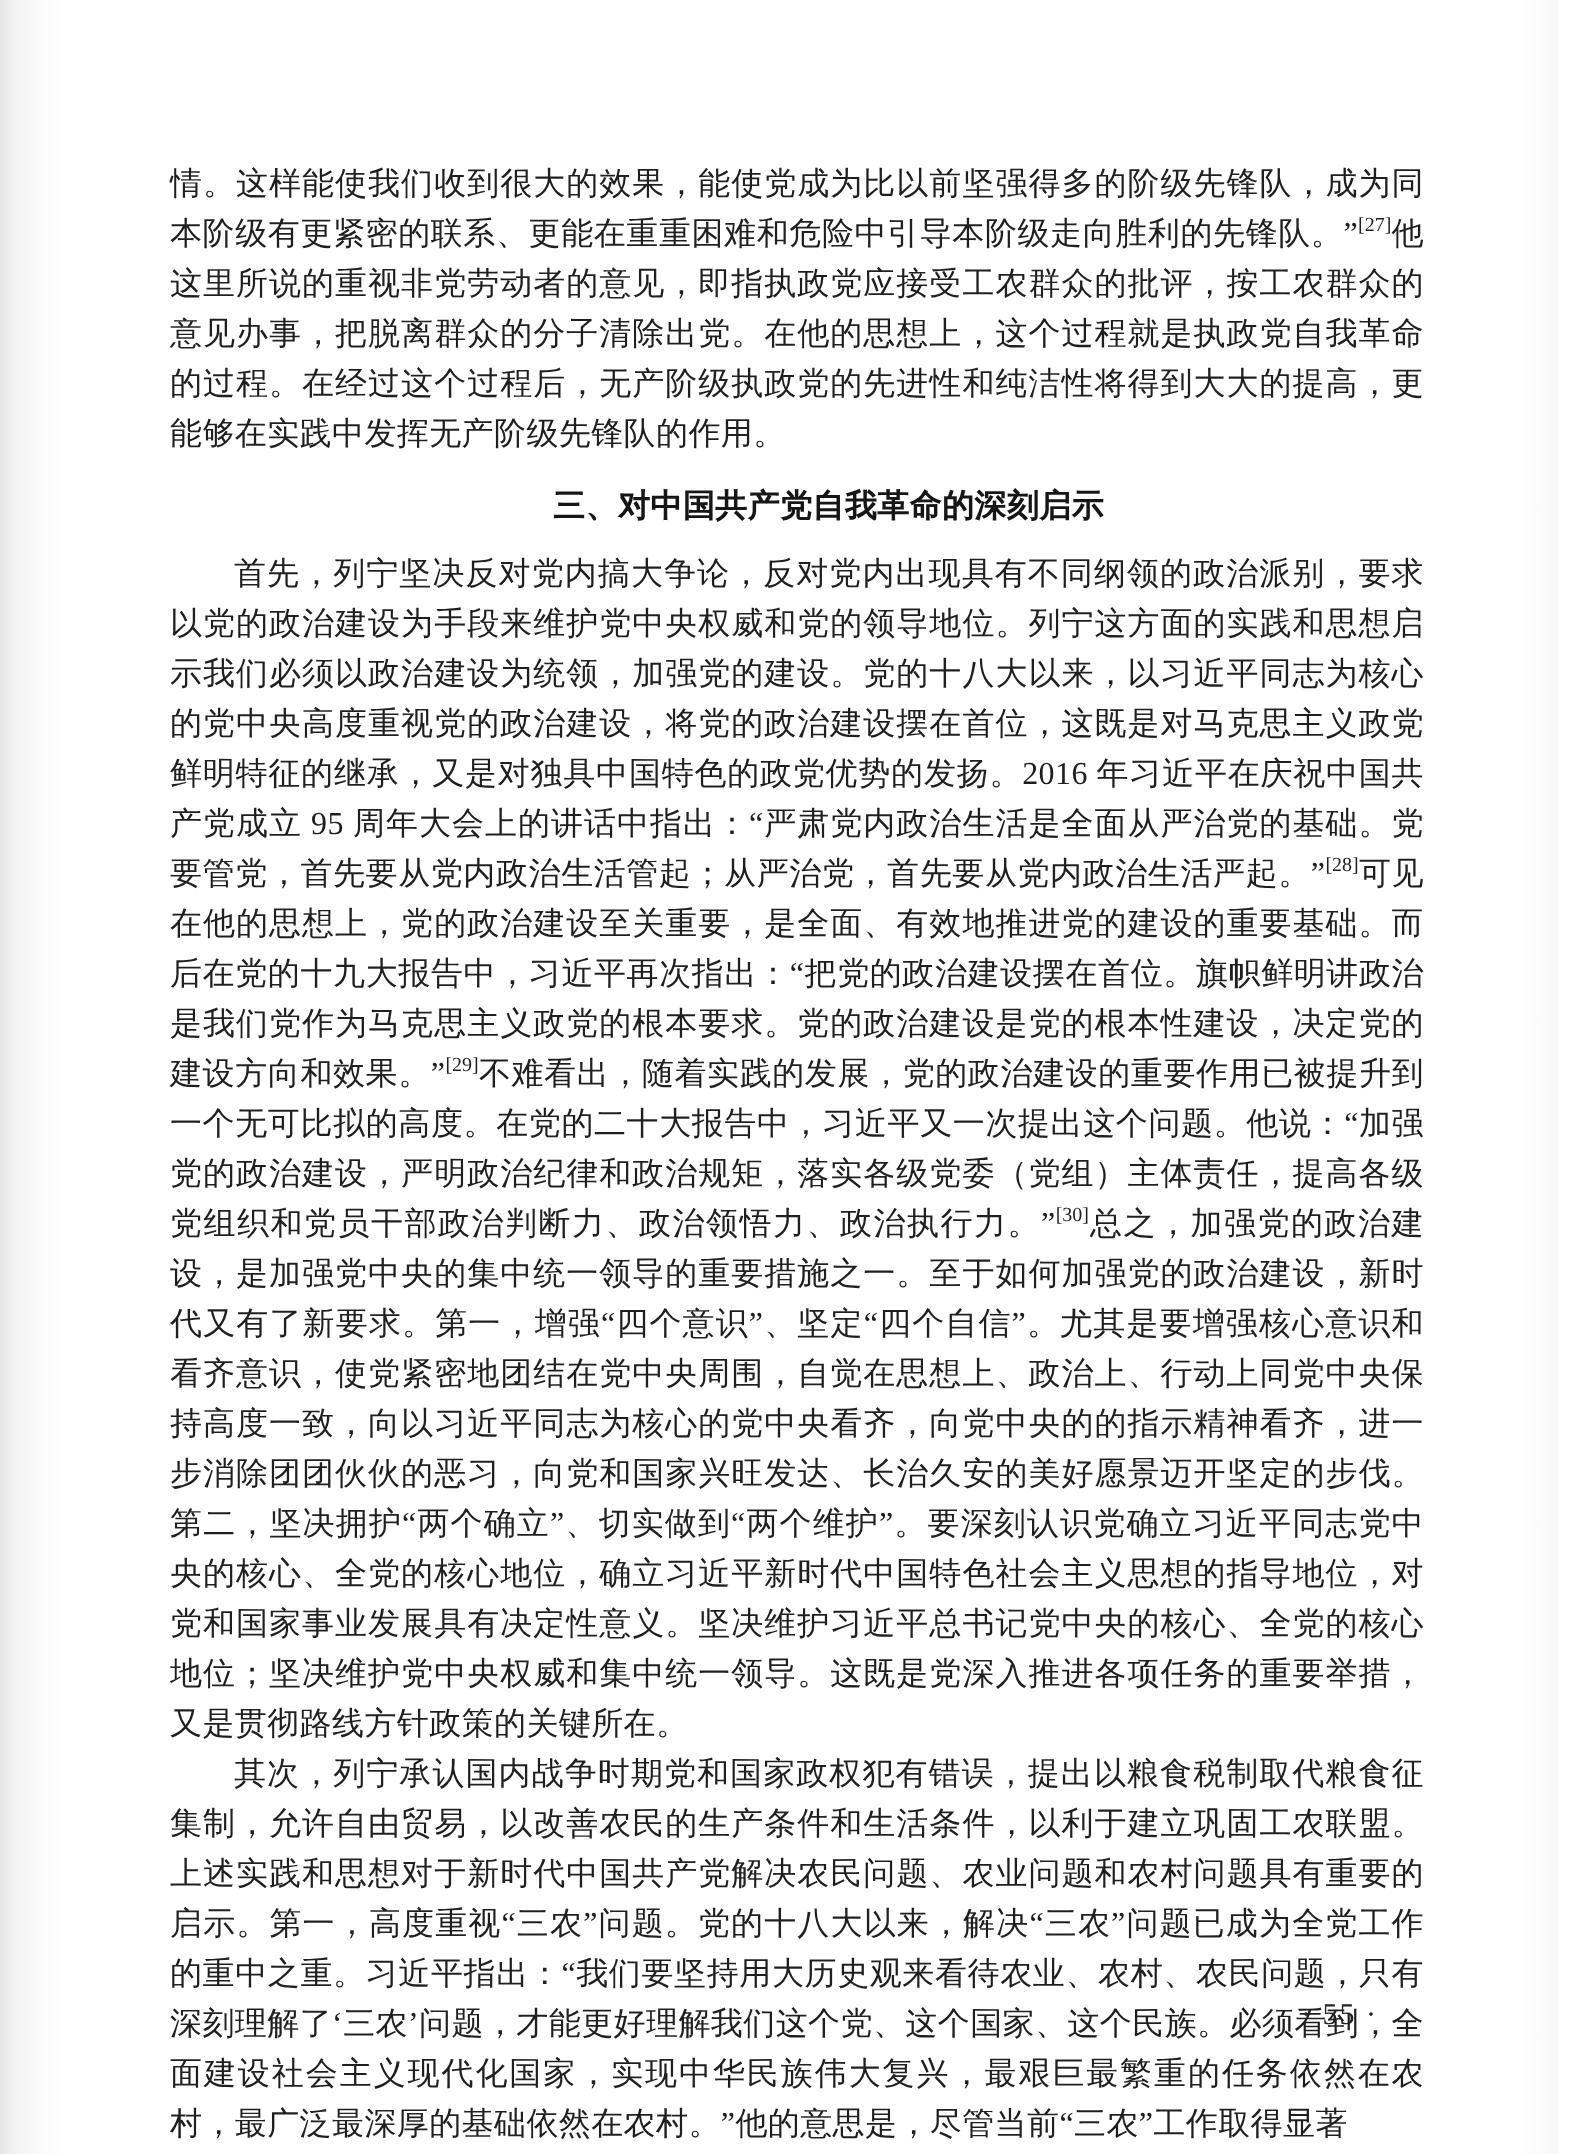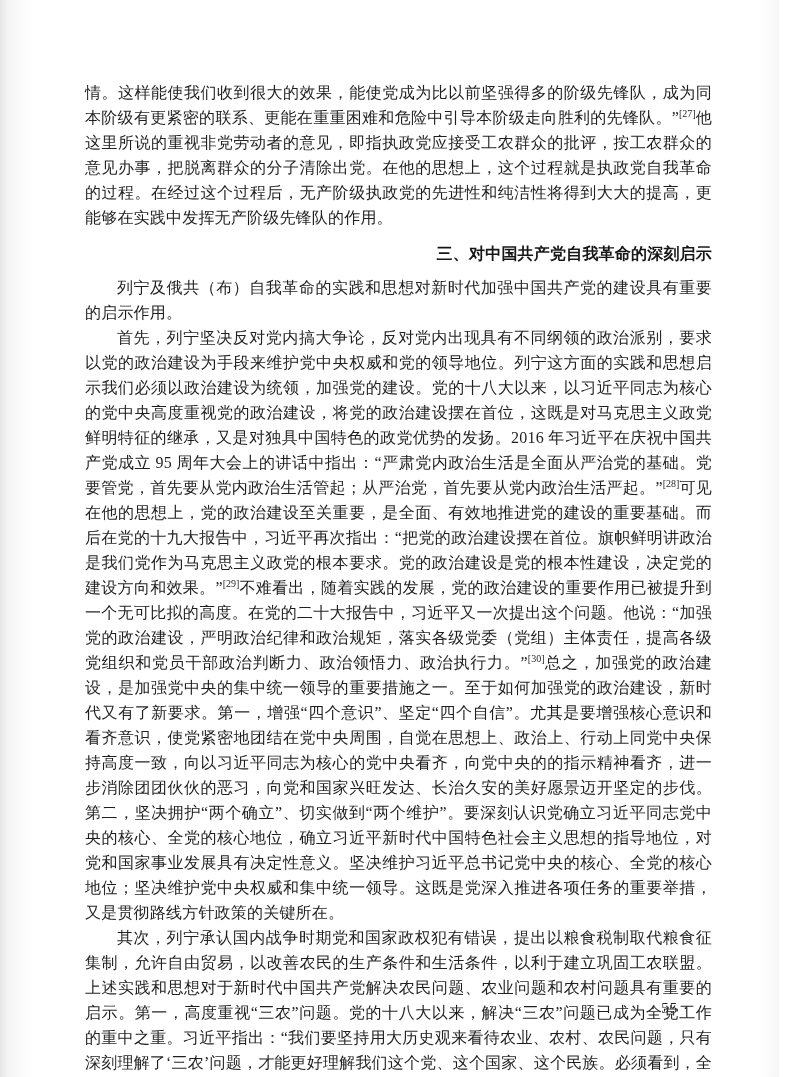--- a/index.html
+++ b/index.html
@@ -37,21 +37,21 @@
   p.para.indent {
     text-indent: 2em;
   }
   h2.section-heading {
     font-family: "Liberation Sans", "DejaVu Sans", sans-serif;
     font-size: 16px;
     font-weight: 700;
     line-height: 25px;
     margin: 11px 0 9px 0;
     text-indent: 2em;
-    text-align: right;
+    text-align: center;
     color: #161616;
   }
   sup.ref {
     font-size: 10px;
     line-height: 0;
     vertical-align: super;
     letter-spacing: 0;
   }
   .page-number {
     position: absolute;
@@ -66,21 +66,20 @@
 <body>
 
 <div class="page">
 
   <main class="text-block">
 
     <p class="para">情。这样能使我们收到很大的效果，能使党成为比以前坚强得多的阶级先锋队，成为同本阶级有更紧密的联系、更能在重重困难和危险中引导本阶级走向胜利的先锋队。”<sup class="ref">[27]</sup>他这里所说的重视非党劳动者的意见，即指执政党应接受工农群众的批评，按工农群众的意见办事，把脱离群众的分子清除出党。在他的思想上，这个过程就是执政党自我革命的过程。在经过这个过程后，无产阶级执政党的先进性和纯洁性将得到大大的提高，更能够在实践中发挥无产阶级先锋队的作用。</p>
 
     <h2 class="section-heading">三、对中国共产党自我革命的深刻启示</h2>
 
-    <p class="para indent">列宁及俄共（布）自我革命的实践和思想对新时代加强中国共产党的建设具有重要的启示作用。</p>
 
     <p class="para indent">首先，列宁坚决反对党内搞大争论，反对党内出现具有不同纲领的政治派别，要求以党的政治建设为手段来维护党中央权威和党的领导地位。列宁这方面的实践和思想启示我们必须以政治建设为统领，加强党的建设。党的十八大以来，以习近平同志为核心的党中央高度重视党的政治建设，将党的政治建设摆在首位，这既是对马克思主义政党鲜明特征的继承，又是对独具中国特色的政党优势的发扬。2016 年习近平在庆祝中国共产党成立 95 周年大会上的讲话中指出：“严肃党内政治生活是全面从严治党的基础。党要管党，首先要从党内政治生活管起；从严治党，首先要从党内政治生活严起。”<sup class="ref">[28]</sup>可见在他的思想上，党的政治建设至关重要，是全面、有效地推进党的建设的重要基础。而后在党的十九大报告中，习近平再次指出：“把党的政治建设摆在首位。旗帜鲜明讲政治是我们党作为马克思主义政党的根本要求。党的政治建设是党的根本性建设，决定党的建设方向和效果。”<sup class="ref">[29]</sup>不难看出，随着实践的发展，党的政治建设的重要作用已被提升到一个无可比拟的高度。在党的二十大报告中，习近平又一次提出这个问题。他说：“加强党的政治建设，严明政治纪律和政治规矩，落实各级党委（党组）主体责任，提高各级党组织和党员干部政治判断力、政治领悟力、政治执行力。”<sup class="ref">[30]</sup>总之，加强党的政治建设，是加强党中央的集中统一领导的重要措施之一。至于如何加强党的政治建设，新时代又有了新要求。第一，增强“四个意识”、坚定“四个自信”。尤其是要增强核心意识和看齐意识，使党紧密地团结在党中央周围，自觉在思想上、政治上、行动上同党中央保持高度一致，向以习近平同志为核心的党中央看齐，向党中央的的指示精神看齐，进一步消除团团伙伙的恶习，向党和国家兴旺发达、长治久安的美好愿景迈开坚定的步伐。第二，坚决拥护“两个确立”、切实做到“两个维护”。要深刻认识党确立习近平同志党中央的核心、全党的核心地位，确立习近平新时代中国特色社会主义思想的指导地位，对党和国家事业发展具有决定性意义。坚决维护习近平总书记党中央的核心、全党的核心地位；坚决维护党中央权威和集中统一领导。这既是党深入推进各项任务的重要举措，又是贯彻路线方针政策的关键所在。</p>
 
     <p class="para indent">其次，列宁承认国内战争时期党和国家政权犯有错误，提出以粮食税制取代粮食征集制，允许自由贸易，以改善农民的生产条件和生活条件，以利于建立巩固工农联盟。上述实践和思想对于新时代中国共产党解决农民问题、农业问题和农村问题具有重要的启示。第一，高度重视“三农”问题。党的十八大以来，解决“三农”问题已成为全党工作的重中之重。习近平指出：“我们要坚持用大历史观来看待农业、农村、农民问题，只有深刻理解了‘三农’问题，才能更好理解我们这个党、这个国家、这个民族。必须看到，全面建设社会主义现代化国家，实现中华民族伟大复兴，最艰巨最繁重的任务依然在农村，最广泛最深厚的基础依然在农村。”他的意思是，尽管当前“三农”工作取得显著</p>
 
   </main>
 
   <div class="page-number">· 55 ·</div>
 
 </div>

